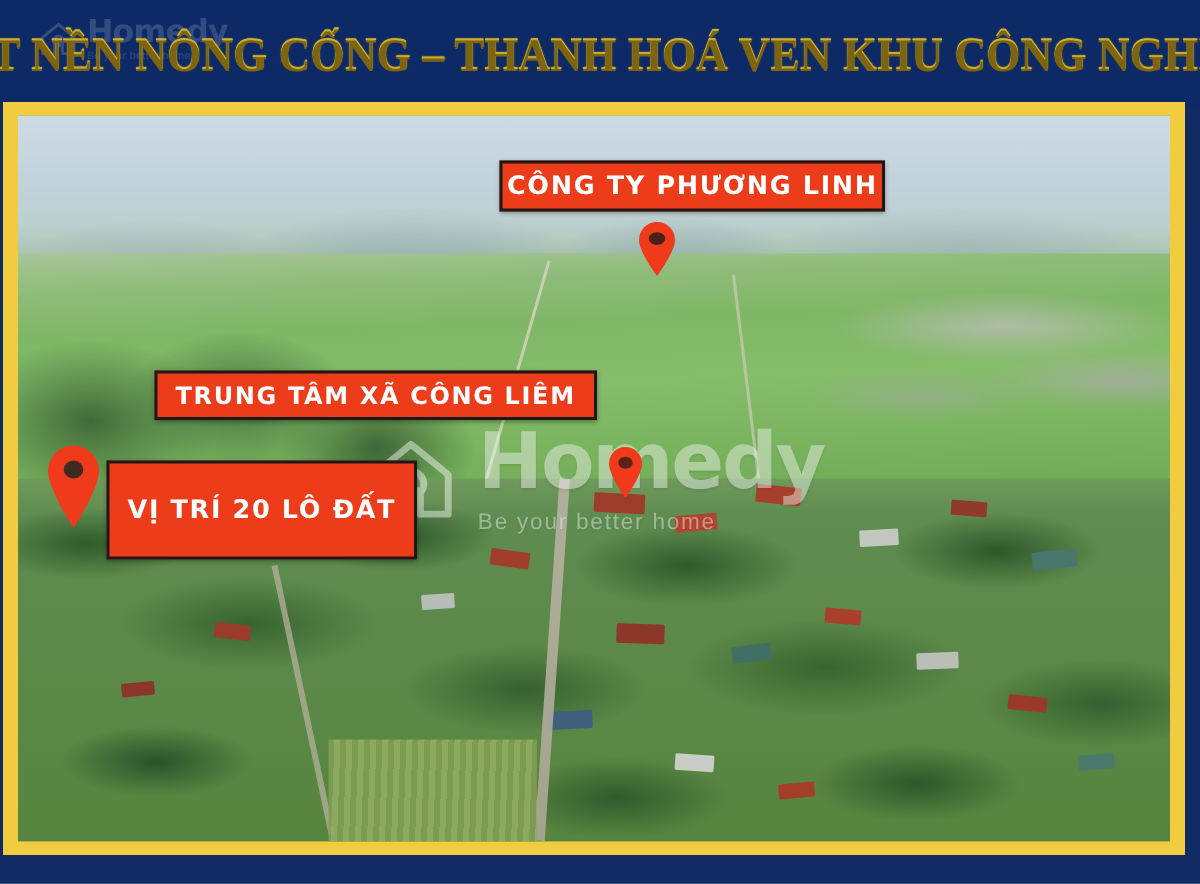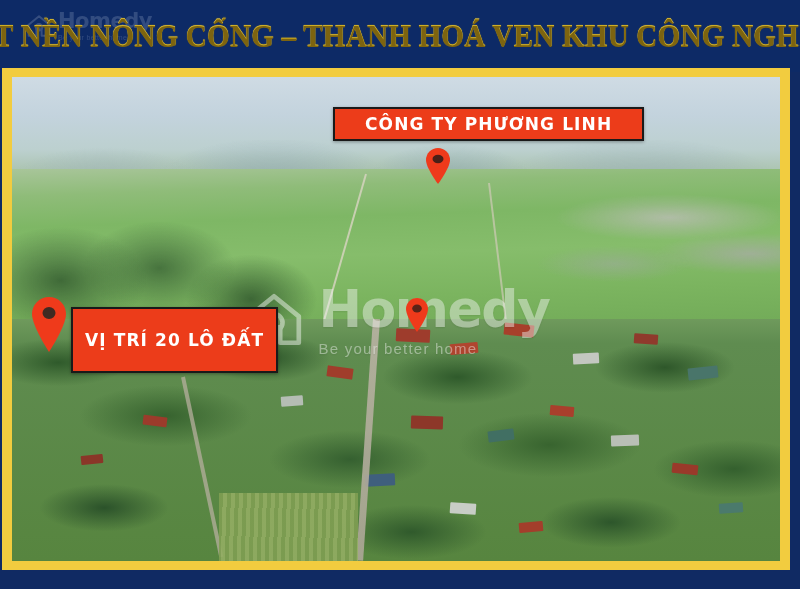--- a/index.html
+++ b/index.html
@@ -163,21 +163,21 @@
     background:#ec3c1a;
     border:2px solid #1a1a1a;
     color:#ffffff;
     font-family:"DejaVu Sans",sans-serif;
     font-weight:700;
     letter-spacing:1.1px;
     white-space:nowrap;
     display:flex;align-items:center;justify-content:center;
     box-shadow:0 1px 3px rgba(0,0,0,.35);
   }
-  #label-cong-ty{left:333px;top:107px;height:30px;padding:0 30px;font-size:17px;}
+  #label-cong-ty{left:333px;top:107px;height:30px;padding:0 3px;font-size:17px;}
   #label-trung-tam{left:103px;top:247px;height:29px;padding:0 12px;font-size:16px;}
   #label-vi-tri{left:71px;top:307px;height:30px;padding:16px 12px;font-size:17px;}
 
   
   .pin{position:absolute;}
   .pin svg{display:block;}
   #pin-vi-tri{left:30px;top:295px;}
   #pin-cong-ty{left:425px;top:147px;}
   #pin-trung-tam{left:405px;top:297px;}
 </style>
@@ -271,16 +271,17 @@
 
   <span class="pin" id="pin-trung-tam">
     <svg width="24" height="36" viewBox="0 0 24 36" aria-hidden="true">
       <path d="M12 35 C12 35 23 20 23 12 A11 11 0 1 0 1 12 C1 20 12 35 12 35 Z" fill="#ef3a1b"></path>
       <ellipse cx="12" cy="11.5" rx="4.8" ry="4" fill="#5a2318"></ellipse>
     </svg>
   </span>
 
   <div class="label" id="label-cong-ty">CÔNG TY PHƯƠNG LINH</div>
 
+  <div class="label" id="label-trung-tam">TRUNG TÂM XÃ CÔNG LIÊM</div>
 
   <div class="label" id="label-vi-tri">VỊ TRÍ 20 LÔ ĐẤT</div>
 
 </div>
 
 </body></html>

